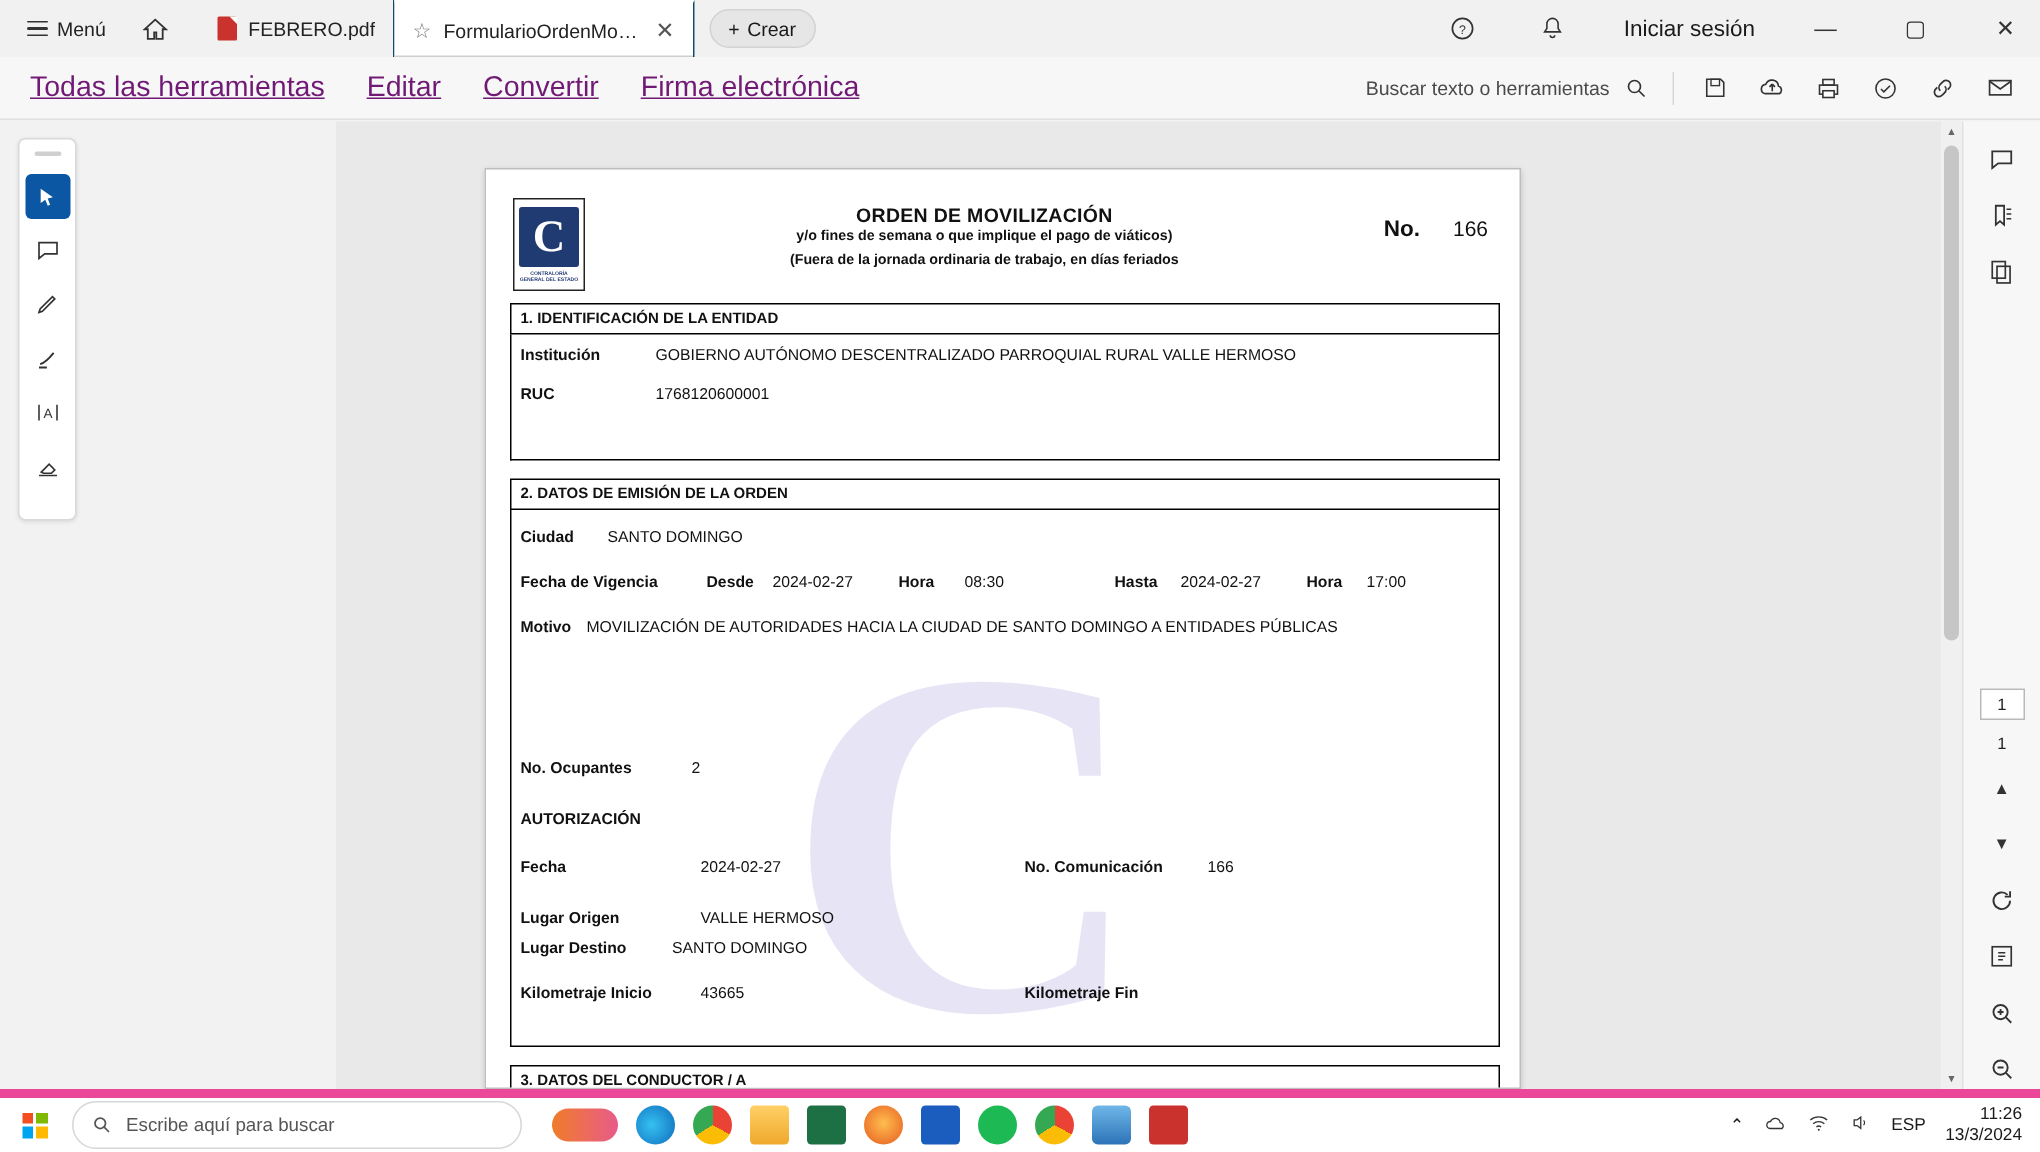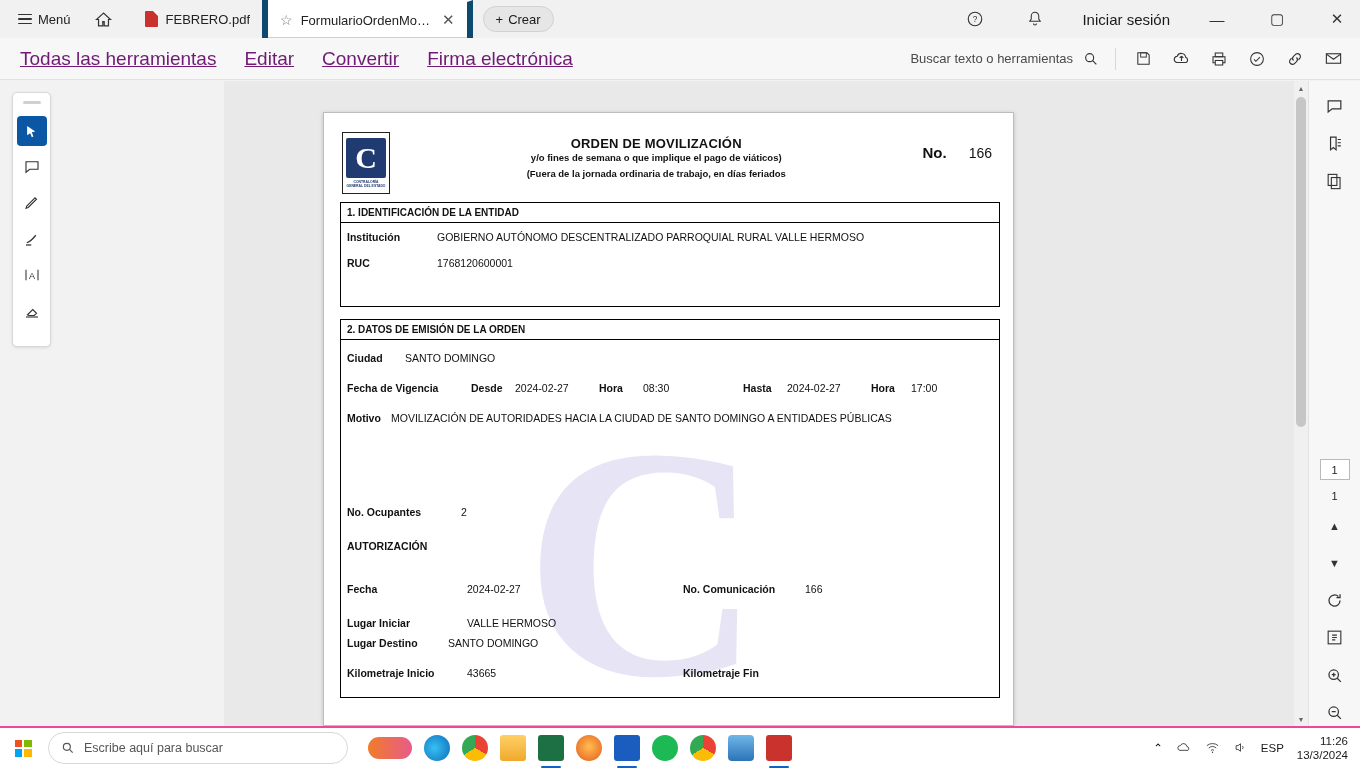--- a/index.html
+++ b/index.html
@@ -24,21 +24,21 @@
   }
   .hamburger { display: inline-block; width: 14px; }
   .hamburger i { display: block; height: 1.6px; background: #333; margin: 3px 0; border-radius: 1px; }
   .home-btn {
     width: 30px; height: 30px; margin-left: 10px;
     display: flex; align-items: center; justify-content: center;
   }
   .tab {
     height: 38px; display: flex; align-items: center; gap: 8px;
     padding: 0 12px; font-size: 13px; color: #222; max-width: 230px;
-    border-right: 6px solid #0c4a6e;
+    border-right: 1px solid #0c4a6e;
   }
   .tab.inactive { background: #f1f1f1; }
   .tab.active {
     background: #ffffff; border-top: 2px solid #ffffff;
     box-shadow: 0 -1px 0 #d0d0d0 inset;
   }
   .tab .label { white-space: nowrap; overflow: hidden; text-overflow: ellipsis; }
   .tab .star { color: #777; font-size: 14px; }
   .tab .close { color: #555; font-size: 15px; margin-left: 4px; }
   .tab-doc-icon {
@@ -152,21 +152,21 @@
   
   .scrollbar {
     position: absolute; top: 81px; right: 52px; width: 14px; height: 645px; background: #f0f0f0;
   }
   .sb-arrow { height: 14px; display: flex; align-items: center; justify-content: center; font-size: 7px; color: #666; }
   .sb-thumb { position: absolute; top: 16px; left: 2px; width: 10px; height: 330px; background: #c6c6c6; border-radius: 5px; }
 
   
   .taskbar {
     position: absolute; bottom: 0; left: 0; width: 1360px; height: 42px;
-    background: #ffffff; border-top: 2px solid #ec4899; display: flex; align-items: center;
+    background: #ffffff; border-top: 6px solid #ec4899; display: flex; align-items: center;
   }
   .start { width: 46px; height: 42px; display: flex; align-items: center; justify-content: center; }
   .winlogo { width: 17px; height: 17px; display: grid; grid-template-columns: 1fr 1fr; grid-gap: 2px; }
   .winlogo i { background: #e84b28; display: block; }
   .winlogo i:nth-child(1){ background:#f25022; } .winlogo i:nth-child(2){ background:#7fba00; }
   .winlogo i:nth-child(3){ background:#00a4ef; } .winlogo i:nth-child(4){ background:#ffb900; }
   .tsearch {
     width: 300px; height: 32px; background: #fff; border: 1px solid #d7d7d7; border-radius: 16px;
     display: flex; align-items: center; gap: 9px; padding: 0 12px; font-size: 12.5px; color: #555;
     margin-left: 2px;
@@ -388,44 +388,45 @@
 
           <div class="row" style="margin-top:82px">
             <span class="lbl" style="width:114px">No. Ocupantes</span>
             <span class="val">2</span>
           </div>
 
           <div class="row" style="margin-top:22px">
             <span class="lbl">AUTORIZACIÓN</span>
           </div>
 
-          <div class="row" style="margin-top:31px">
+          <div class="row" style="margin-top:20px">
             <span class="lbl" style="width:120px">Fecha</span>
             <span class="val" style="width:216px">2024-02-27</span>
             <span class="lbl" style="width:122px">No. Comunicación</span>
             <span class="val">166</span>
           </div>
 
           <div class="row" style="margin-top:22px">
-            <span class="lbl" style="width:120px">Lugar Iniciar</span>
+            <span class="lbl" style="width:120px">Lugar Origen</span>
             <span class="val">VALLE HERMOSO</span>
           </div>
           <div class="row" style="margin-top:-2px">
             <span class="lbl" style="width:101px">Lugar Destino</span>
             <span class="val">SANTO DOMINGO</span>
           </div>
 
           <div class="row" style="margin-top:18px">
             <span class="lbl" style="width:120px">Kilometraje Inicio</span>
             <span class="val" style="width:216px">43665</span>
             <span class="lbl" style="width:122px">Kilometraje Fin</span>
             <span class="val"></span>
           </div>
         </div>
 
+        <div class="band" style="margin-top:12px">3. DATOS DEL CONDUCTOR / A</div>
       </div>
     </div>
   </div>
 
   <div class="scrollbar">
     <div class="sb-arrow">▲</div>
     <div class="sb-thumb"></div>
     <div class="sb-arrow" style="position:absolute;bottom:0;left:0;right:0;">▼</div>
   </div>
 

